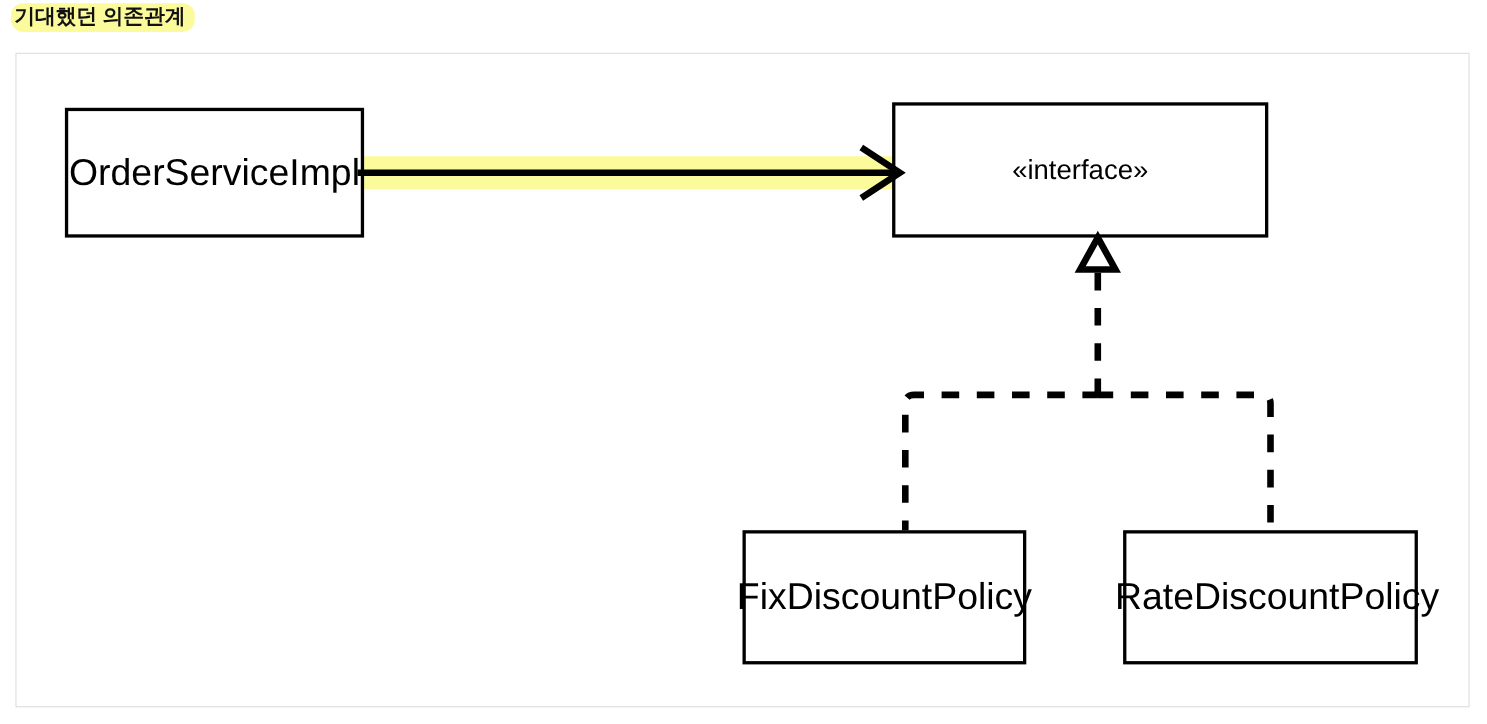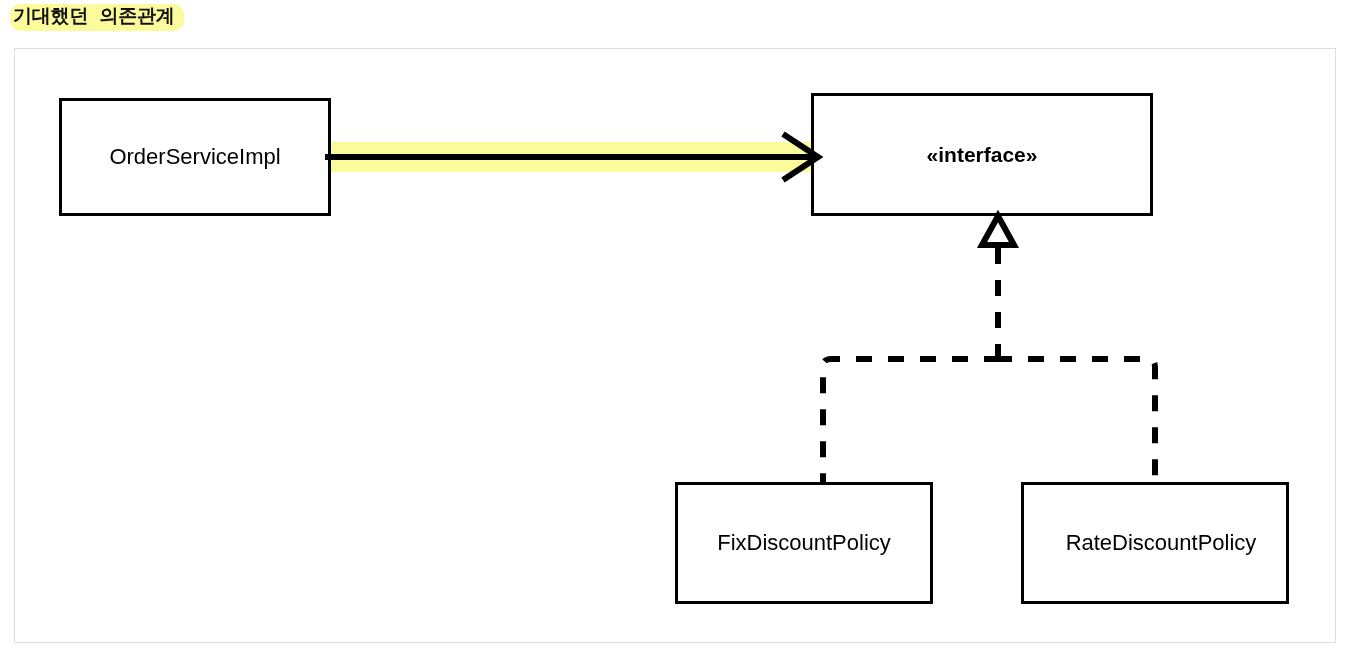--- a/index.html
+++ b/index.html
@@ -26,21 +26,20 @@
     color: #111111;
     letter-spacing: -0.2px;
     line-height: 28px;
     white-space: nowrap;
   }
   .page-title .hl {
     background: #FBFB9B;
     border-radius: 11px;
     padding: 2px 9px 3px 3px;
     box-decoration-break: clone;
-    font-family: Liberation Mono, monospace;
     -webkit-box-decoration-break: clone;
   }
 
   
   .diagram-frame {
     position: absolute;
     left: 14px;
     top: 48px;
     width: 1322px;
     height: 595px;
@@ -64,28 +63,28 @@
     box-sizing: border-box;
     display: flex;
     flex-direction: column;
     align-items: center;
     justify-content: center;
     text-align: center;
     color: #000000;
     z-index: 3;
   }
   .uml-box .cls-name {
-    font-size: 22px;
+    font-size: 34px;
     line-height: 32px;
     white-space: nowrap;
   }
   .uml-box .stereotype {
-    font-size: 21px;
+    font-size: 25px;
     line-height: 26px;
-    font-weight: bold;
+    font-weight: normal;
     white-space: nowrap;
   }
   .uml-box .iface-name {
     font-size: 26px;
     line-height: 32px;
     font-weight: bold;
     white-space: nowrap;
   }
 
   #box-order-service-impl { left: 44px;  top: 49px;  width: 272px; height: 118px; }

